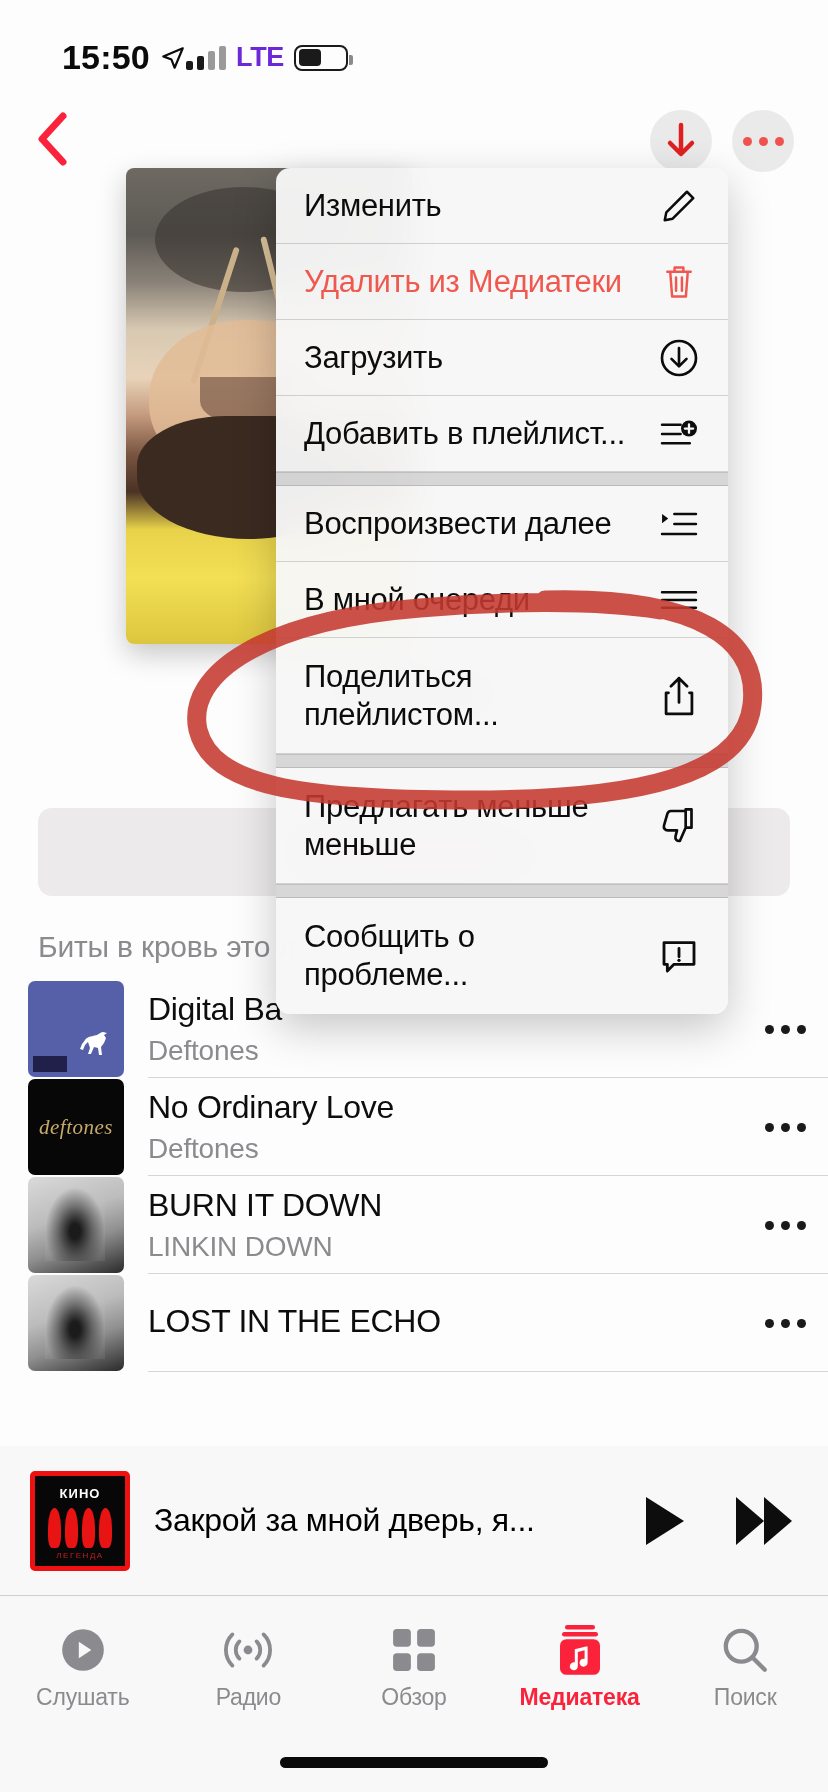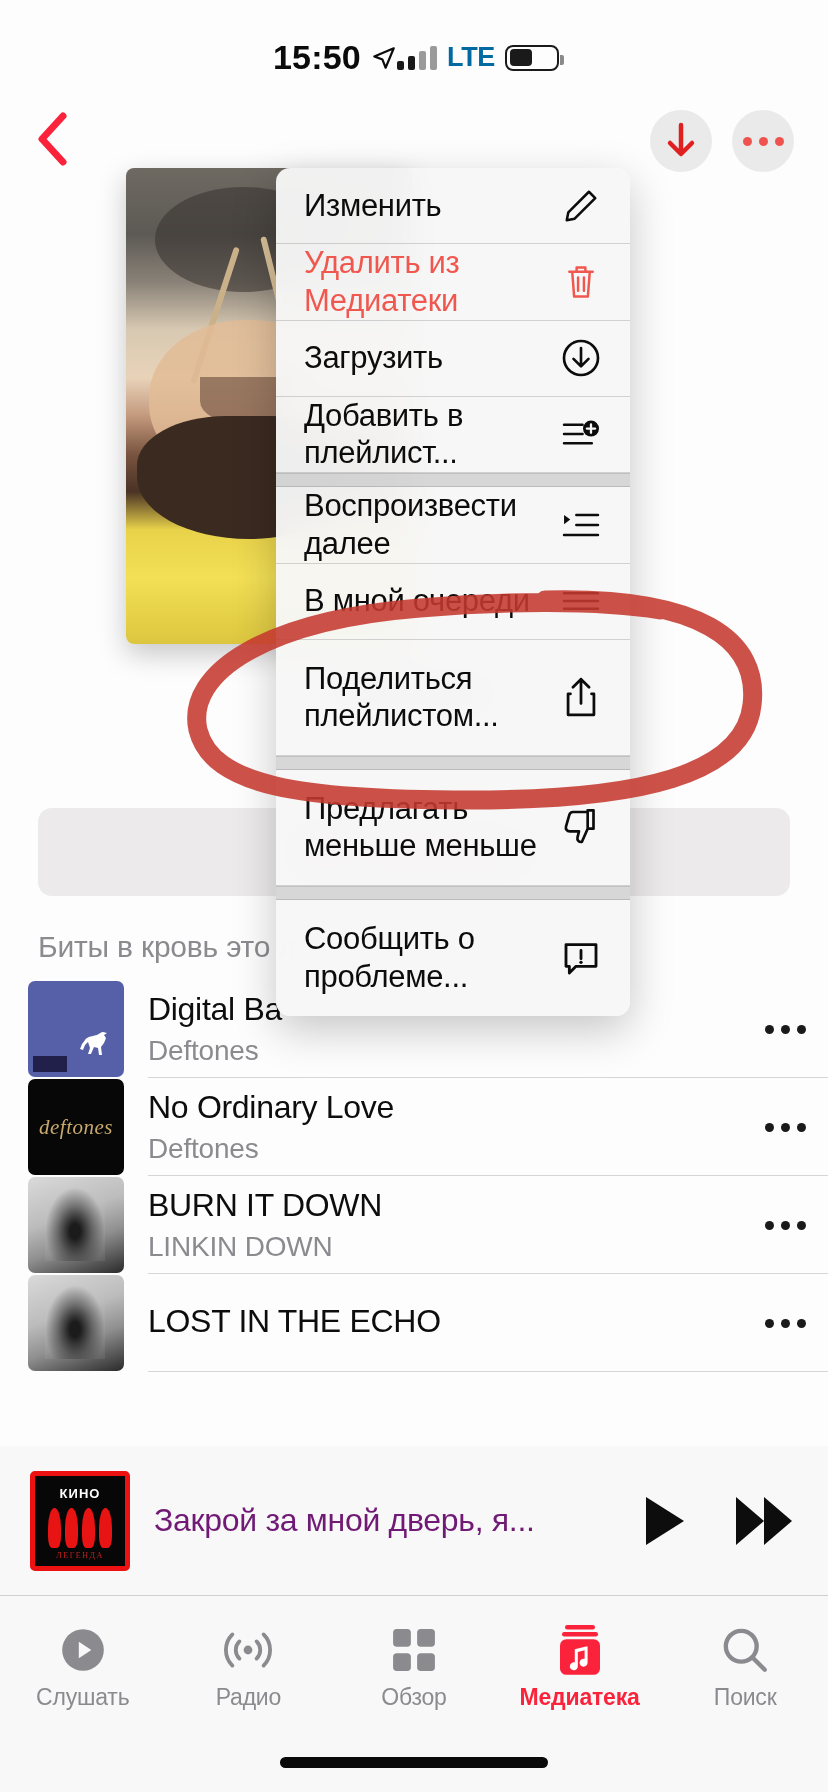--- a/index.html
+++ b/index.html
@@ -8,35 +8,35 @@
     font-family:"Liberation Sans", sans-serif;
     background:#ffffff;
     overflow:hidden;
     -webkit-font-smoothing:antialiased;
   }
   #screen { position:relative; width:828px; height:1792px; background:#fdfdfd; overflow:hidden; }
 
   
   .statusbar {
     position:absolute; top:0; left:0; width:828px; height:100px;
-    display:flex; align-items:center; justify-content:center;
+    display:flex; align-items:center; justify-content:flex-start;
     padding:15px 58px 0 62px;
   }
   .sb-time { font-size:34px; font-weight:600; color:#0b0b0b; letter-spacing:0.2px; }
   .sb-left { display:flex; align-items:center; gap:10px; }
   .loc-arrow { display:inline-block; width:26px; height:26px; }
   .sb-right { display:flex; align-items:center; gap:10px; }
   .bars { display:flex; align-items:flex-end; gap:4px; height:24px; }
   .bars i { display:block; width:7px; background:#9a9a9a; border-radius:2px; }
   .bars i.on { background:#1a1a1a; }
   .bars i:nth-child(1){height:9px;}
   .bars i:nth-child(2){height:14px;}
   .bars i:nth-child(3){height:19px;}
   .bars i:nth-child(4){height:24px;}
-  .lte { font-size:27px; font-weight:600; color:#0369a1; letter-spacing:-0.3px; }
+  .lte { font-size:27px; font-weight:600; color:#6d28d9; letter-spacing:-0.3px; }
   .batt { position:relative; width:54px; height:26px; border:2.6px solid #1a1a1a; border-radius:8px; }
   .batt::after { content:""; position:absolute; right:-7px; top:8px; width:4px; height:10px; background:#8a8a8a; border-radius:0 2px 2px 0; }
   .batt-fill { position:absolute; left:2.5px; top:2.5px; bottom:2.5px; width:45%; background:#1a1a1a; border-radius:4px; }
 
   
   .navbar { position:absolute; top:100px; left:0; width:828px; height:80px; }
   .back-chevron {
     position:absolute; left:22px; top:6px; width:60px; height:66px;
     display:flex; align-items:center; justify-content:center;
   }
@@ -101,21 +101,21 @@
   .sa-grey::before { content:""; position:absolute; left:18%; top:10%; width:62%; height:78%;
     background:radial-gradient(ellipse at 50% 60%, #1b1b1b 12%, rgba(60,60,60,0.55) 42%, rgba(200,200,200,0.1) 70%); }
   .song-meta { margin-left:24px; flex:1; min-width:0; }
   .song-title { font-size:32px; color:#0d0d0d; letter-spacing:-0.3px; line-height:1.2; white-space:nowrap; overflow:hidden; }
   .song-artist { font-size:28px; color:#8b8b8f; letter-spacing:-0.2px; line-height:1.25; margin-top:4px; white-space:nowrap; overflow:hidden; }
   .row-dots { width:86px; display:flex; justify-content:center; gap:7px; flex:none; }
   .row-dots i { width:9px; height:9px; border-radius:50%; background:#1a1a1a; display:block; }
 
   
   .ctxmenu {
-    position:absolute; left:276px; top:168px; width:354px;
+    position:absolute; left:276px; top:168px; width:452px;
     background:rgba(247,247,247,0.96);
     border-radius:14px; overflow:hidden;
     box-shadow:0 14px 44px rgba(0,0,0,0.22);
     backdrop-filter:blur(18px);
     z-index:40;
   }
   .mi {
     position:relative; display:flex; align-items:center; justify-content:space-between;
     padding:0 26px 0 28px; min-height:76px;
     border-bottom:1px solid rgba(60,60,67,0.2);
@@ -136,22 +136,22 @@
     background:rgba(248,248,248,0.94);
     backdrop-filter:blur(22px);
     border-bottom:1px solid rgba(60,60,67,0.22);
     display:flex; align-items:center; padding:0 36px 0 30px;
     z-index:50;
   }
   .mp-art { width:100px; height:100px; border:5px solid #ee1111; border-radius:5px; background:#070707; position:relative; flex:none; overflow:hidden; }
   .mp-art .kino { position:absolute; top:10px; left:0; right:0; text-align:center; font-size:13px; font-weight:700; color:#fff; letter-spacing:1px; }
   .mp-art .flames { position:absolute; left:6px; right:6px; top:32px; height:40px; display:flex; gap:4px; justify-content:center; }
   .mp-art .flames i { display:block; width:13px; height:100%; background:#e81414; border-radius:50% 50% 30% 30%; }
-  .mp-art .legenda { position:absolute; bottom:6px; left:0; right:0; text-align:center; font-size:8px; color:#c02020; letter-spacing:1.5px;font-family:Liberation Serif, serif; }
-  .mp-title { margin-left:24px; flex:1; font-size:32px; color:#701a75; letter-spacing:-0.3px; white-space:nowrap; overflow:hidden; }
+  .mp-art .legenda { position:absolute; bottom:6px; left:0; right:0; text-align:center; font-size:8px; color:#c02020; letter-spacing:1.5px; }
+  .mp-title { margin-left:24px; flex:1; font-size:32px; color:#000000; letter-spacing:-0.3px; white-space:nowrap; overflow:hidden; }
   .mp-btns { display:flex; align-items:center; gap:52px; flex:none; }
   .mp-play { width:0; height:0; border-left:38px solid #0d0d0d; border-top:24px solid transparent; border-bottom:24px solid transparent; }
   .mp-next { display:flex; }
   .mp-next i { width:0; height:0; border-left:28px solid #0d0d0d; border-top:24px solid transparent; border-bottom:24px solid transparent; display:block; }
 
   
   .tabbar {
     position:absolute; left:0; bottom:0; width:828px; height:196px;
     background:rgba(248,248,248,0.94);
     backdrop-filter:blur(22px);

